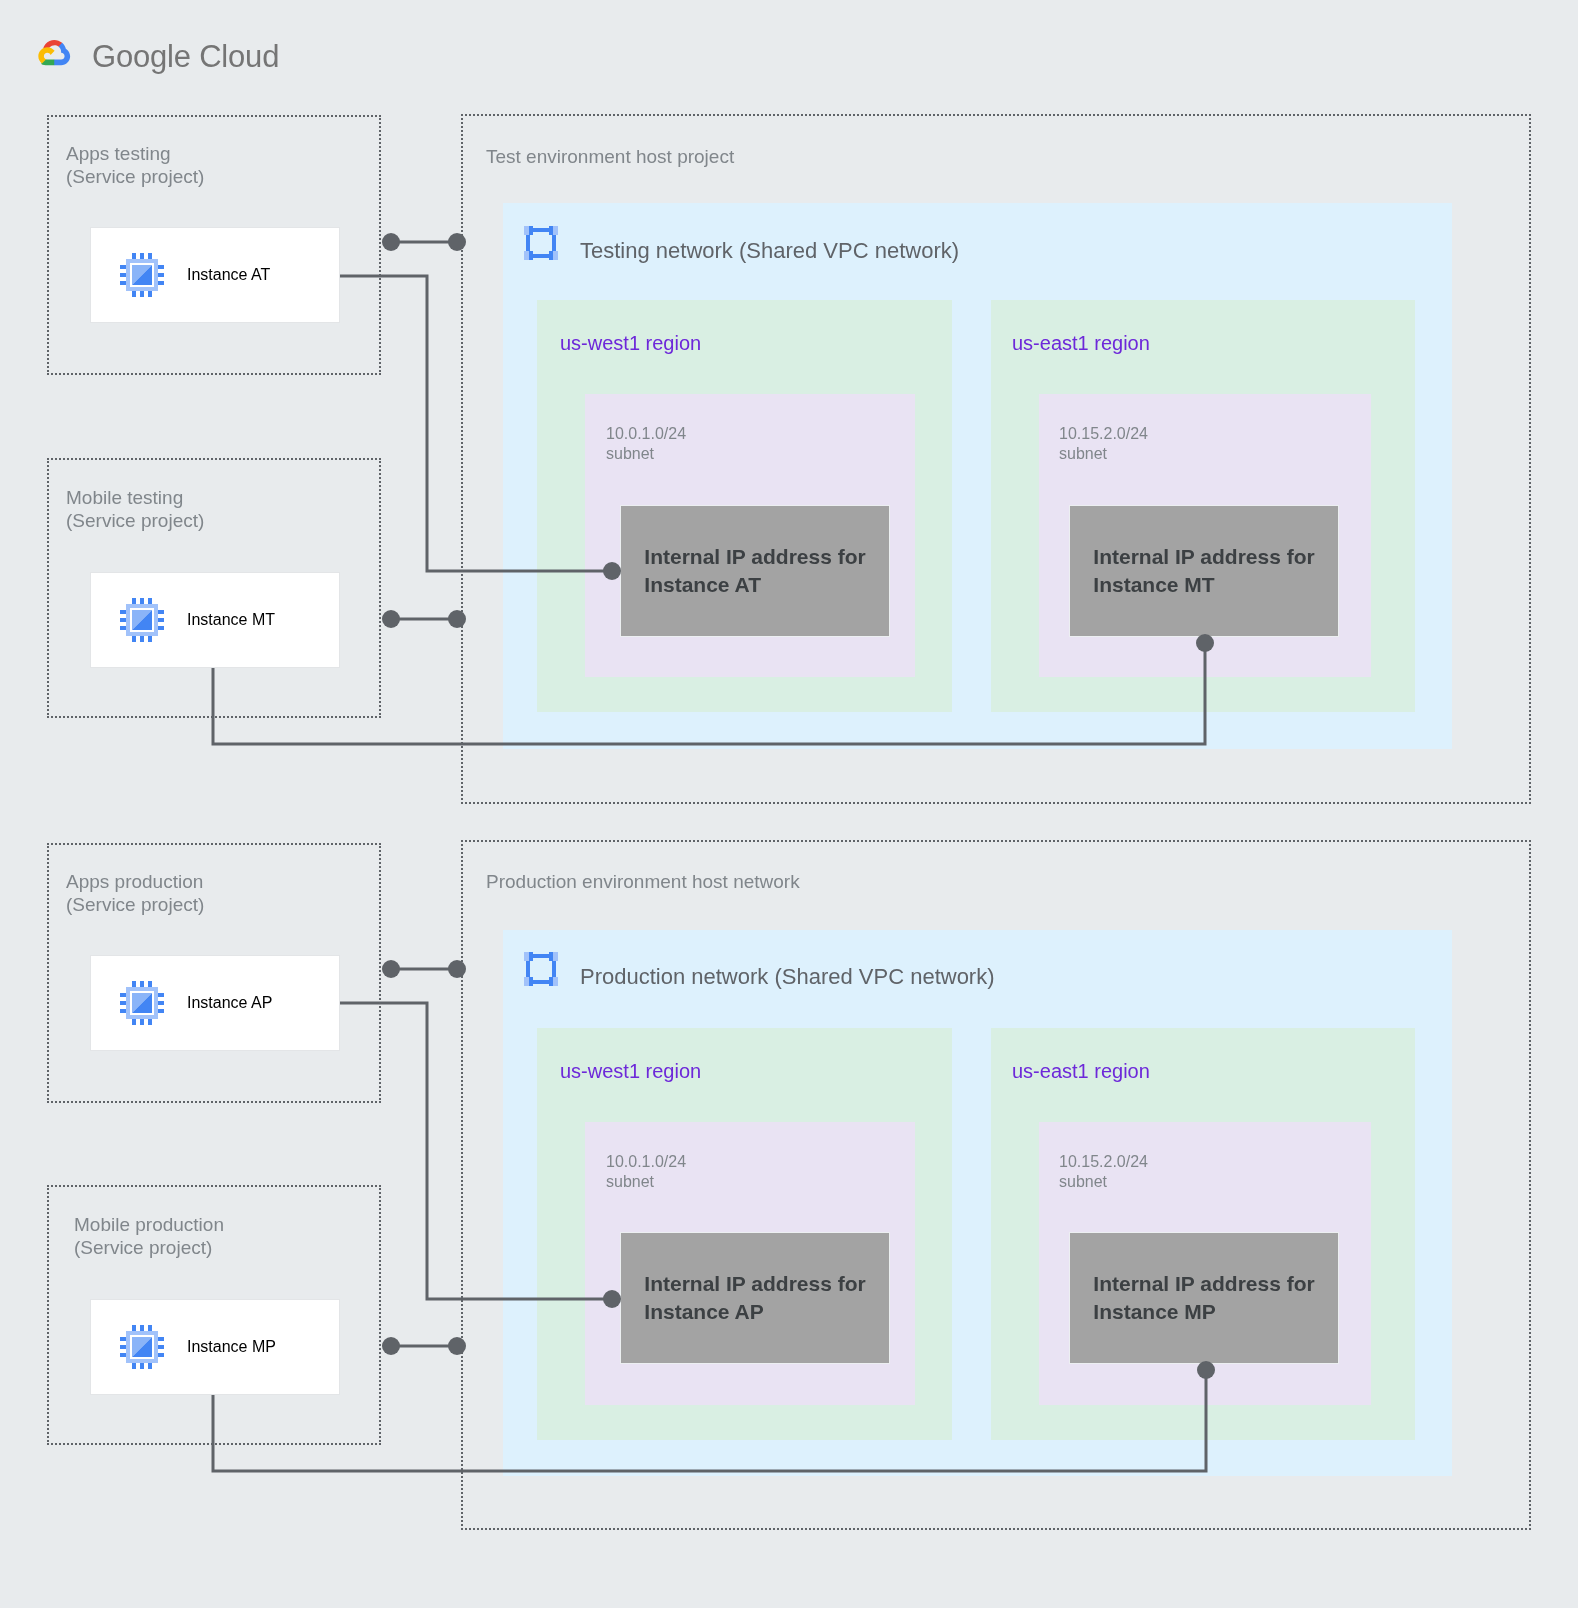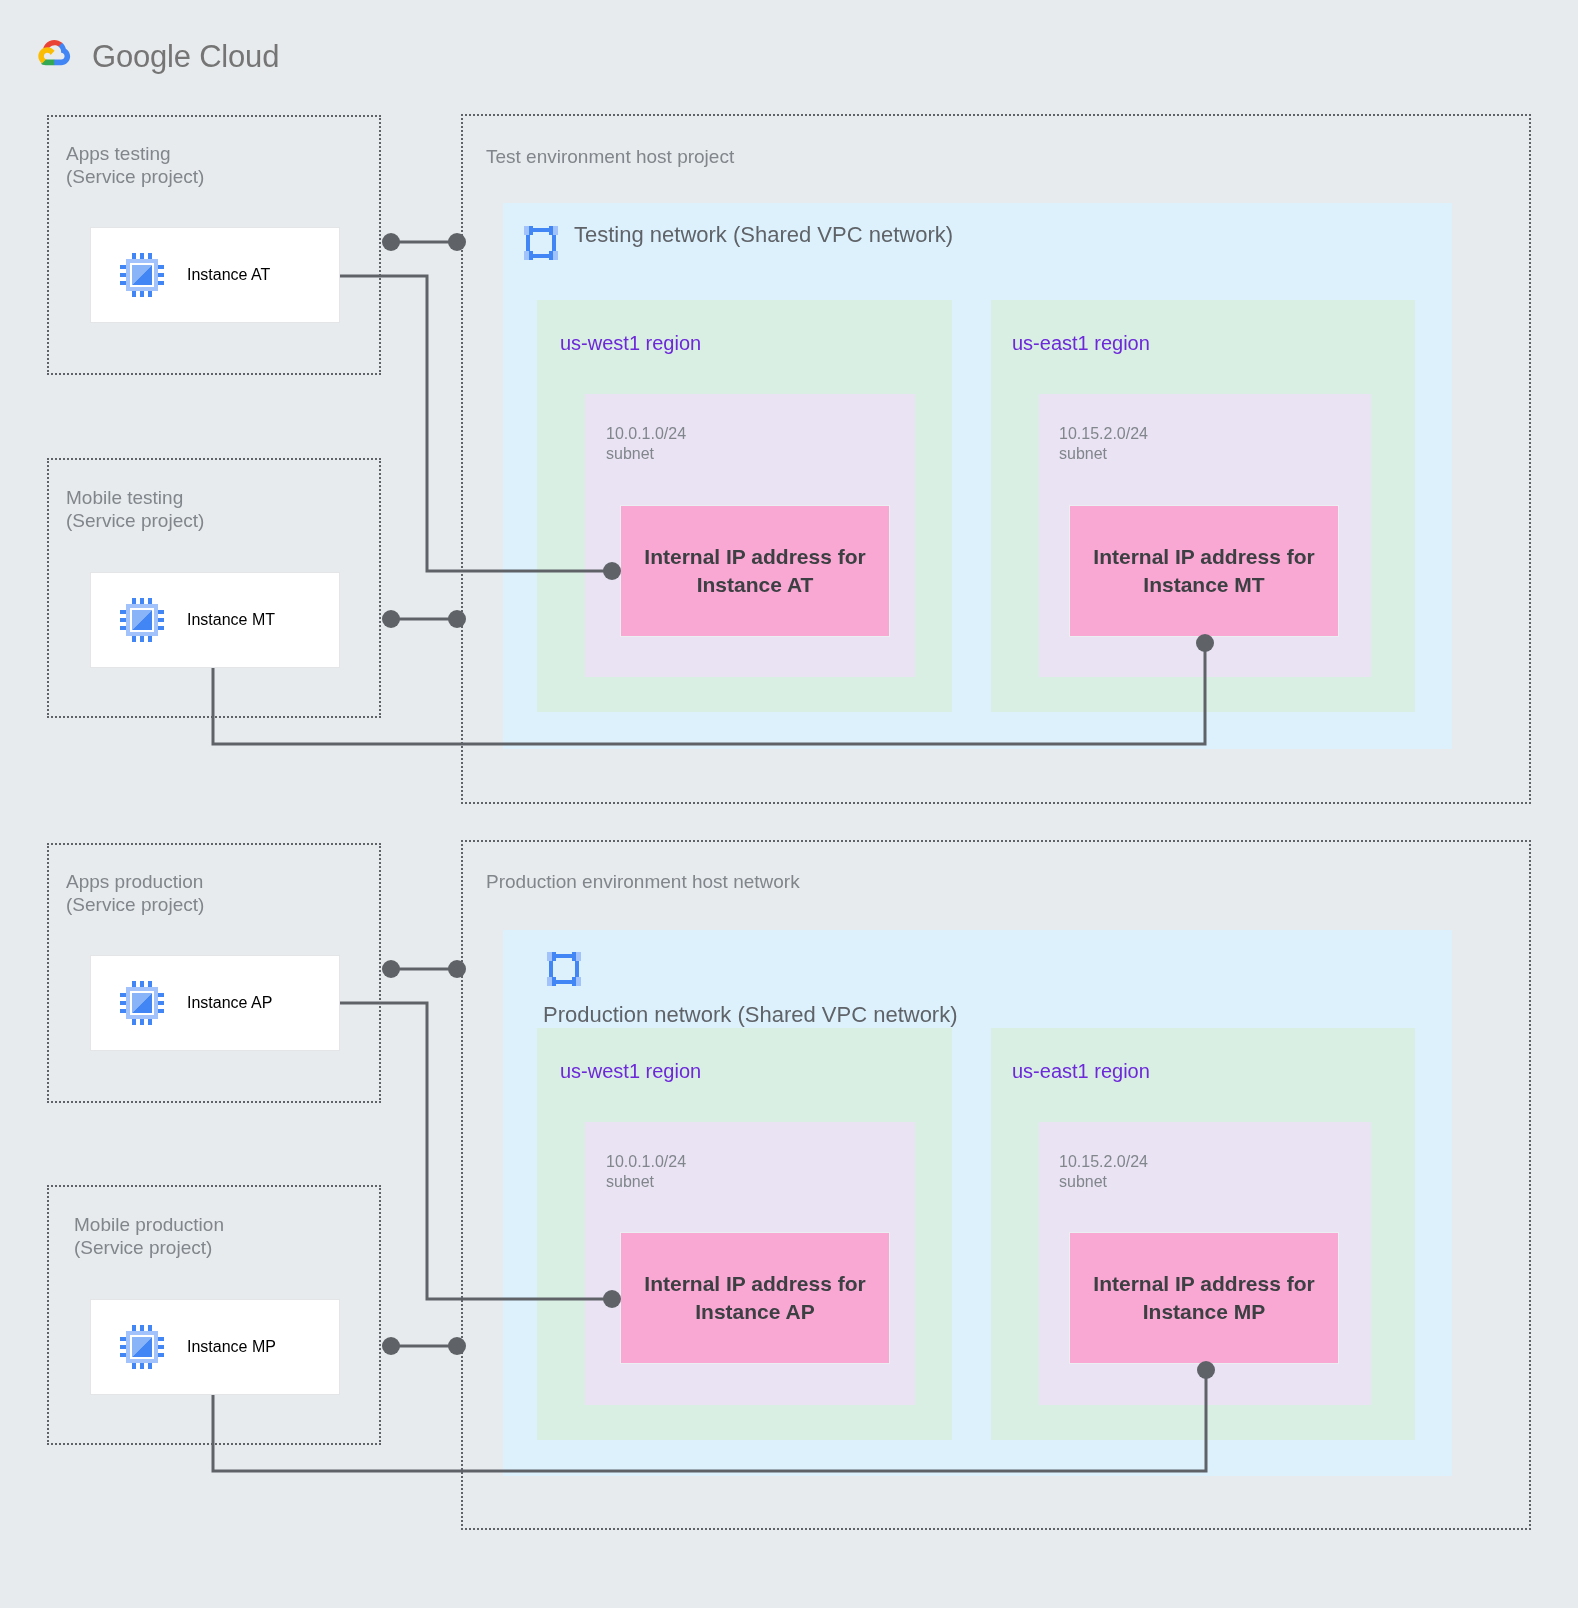--- a/index.html
+++ b/index.html
@@ -40,43 +40,43 @@
   }
   .chip-icon { width: 46px; height: 46px; flex: none; }
 
   
   .vpc {
     position: absolute;
     background: #ddf1fd;
   }
   .vpc-head {
     position: absolute;
-    display: flex; align-items: flex-start; gap: 12px;
+    display: flex; align-items: flex-end; gap: 18px;
   }
   .vpc-icon { width: 42px; height: 42px; flex: none; }
   .vpc-title { font-size: 22px; color: #5f6368; white-space: nowrap; }
 
   
   .region { position: absolute; background: #d9efe3; }
   .region-label { position: absolute; font-size: 20px; color: #6d28d9; white-space: nowrap; }
 
   
   .subnet { position: absolute; background: #e9e3f3; }
   .subnet-label {
     position: absolute; font-size: 16px; color: #80868b;
     line-height: 1.22; white-space: pre-line;
   }
 
   
   .ipbox {
     position: absolute;
-    background: #f9a8d4;
+    background: #a3a3a3;
     border: 1px solid #eceff1;
     display: flex; align-items: center; justify-content: center;
-    text-align: center;
+    text-align: left;
     font-size: 21px; font-weight: bold; color: #3c4043;
     line-height: 1.35;
     white-space: pre-line;
     padding: 6px 10px;
   }
 
   
   .conn-svg { position: absolute; left: 0; top: 0; width: 1578px; height: 1608px; pointer-events: none; }
   .conn-line { stroke: #5f6368; stroke-width: 3; fill: none; }
   .conn-dot { fill: #5f6368; }
@@ -205,21 +205,21 @@
     <svg class="chip-icon" viewBox="0 0 46 46">
         <use href="#chip-glyph"></use>
       </svg>
     <span>Instance MP</span>
   </div>
 
   <div class="proj" style="left:461px; top:840px; width:1070px; height:690px;"></div>
   <div class="proj-label" style="left:486px; top:870px;">Production environment host network</div>
 
   <div class="vpc" style="left:503px; top:930px; width:949px; height:546px;"></div>
-  <div class="vpc-head" style="left:543px; top:948px;flex-direction:column;">
+  <div class="vpc-head" style="left:520px; top:948px;">
     <svg class="vpc-icon" viewBox="0 0 42 42">
         <use href="#vpc-glyph"></use>
       </svg>
     <span class="vpc-title">Production network (Shared VPC network)</span>
   </div>
 
   <div class="region" style="left:537px; top:1028px; width:415px; height:412px;"></div>
   <div class="region-label" style="left:560px; top:1060px;">us-west1 region</div>
   <div class="subnet" style="left:585px; top:1122px; width:330px; height:283px;"></div>
   <div class="subnet-label" style="left:606px; top:1152px;">10.0.1.0/24

